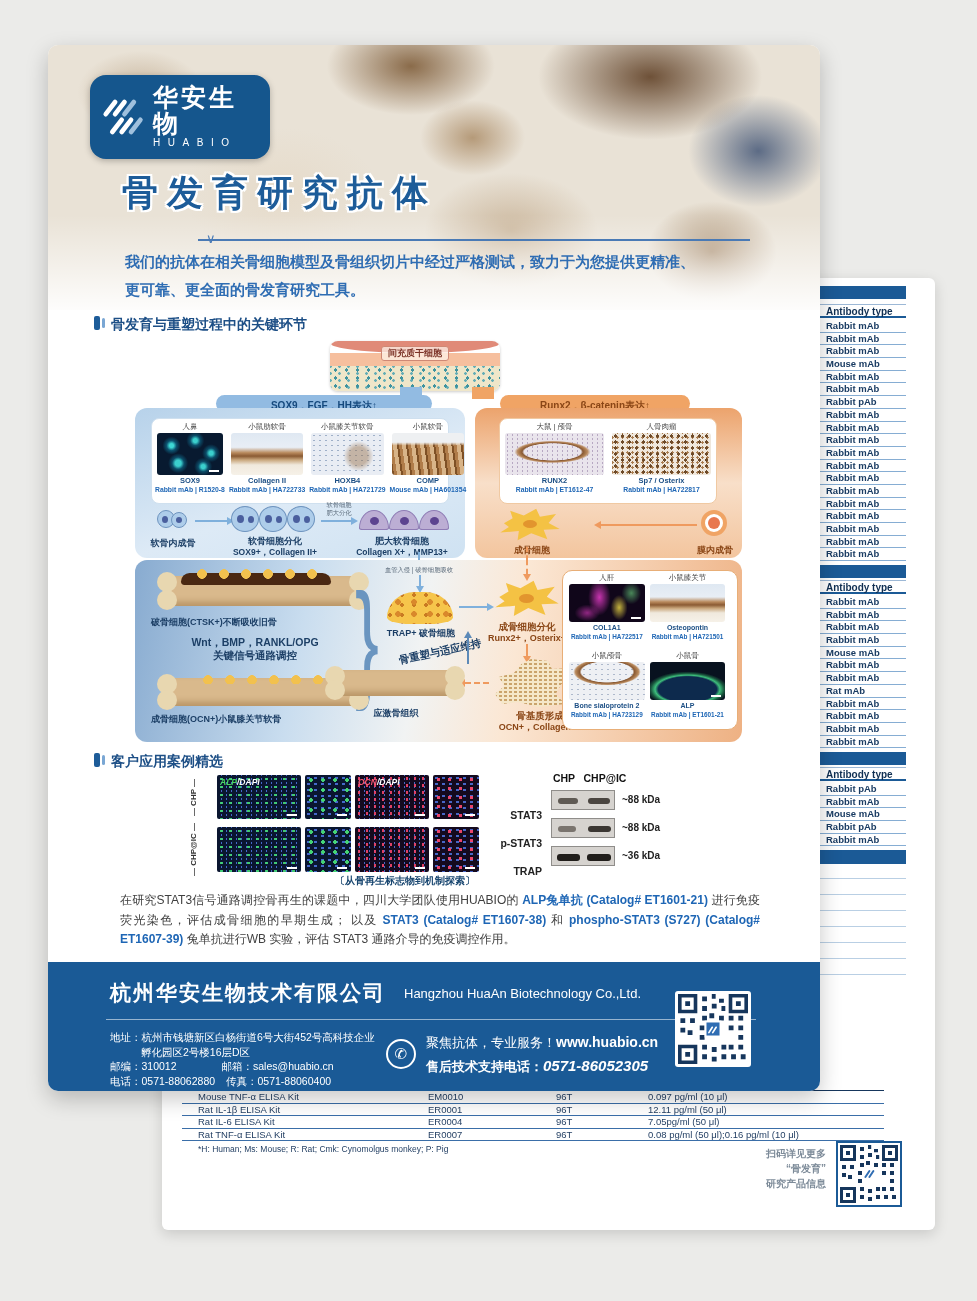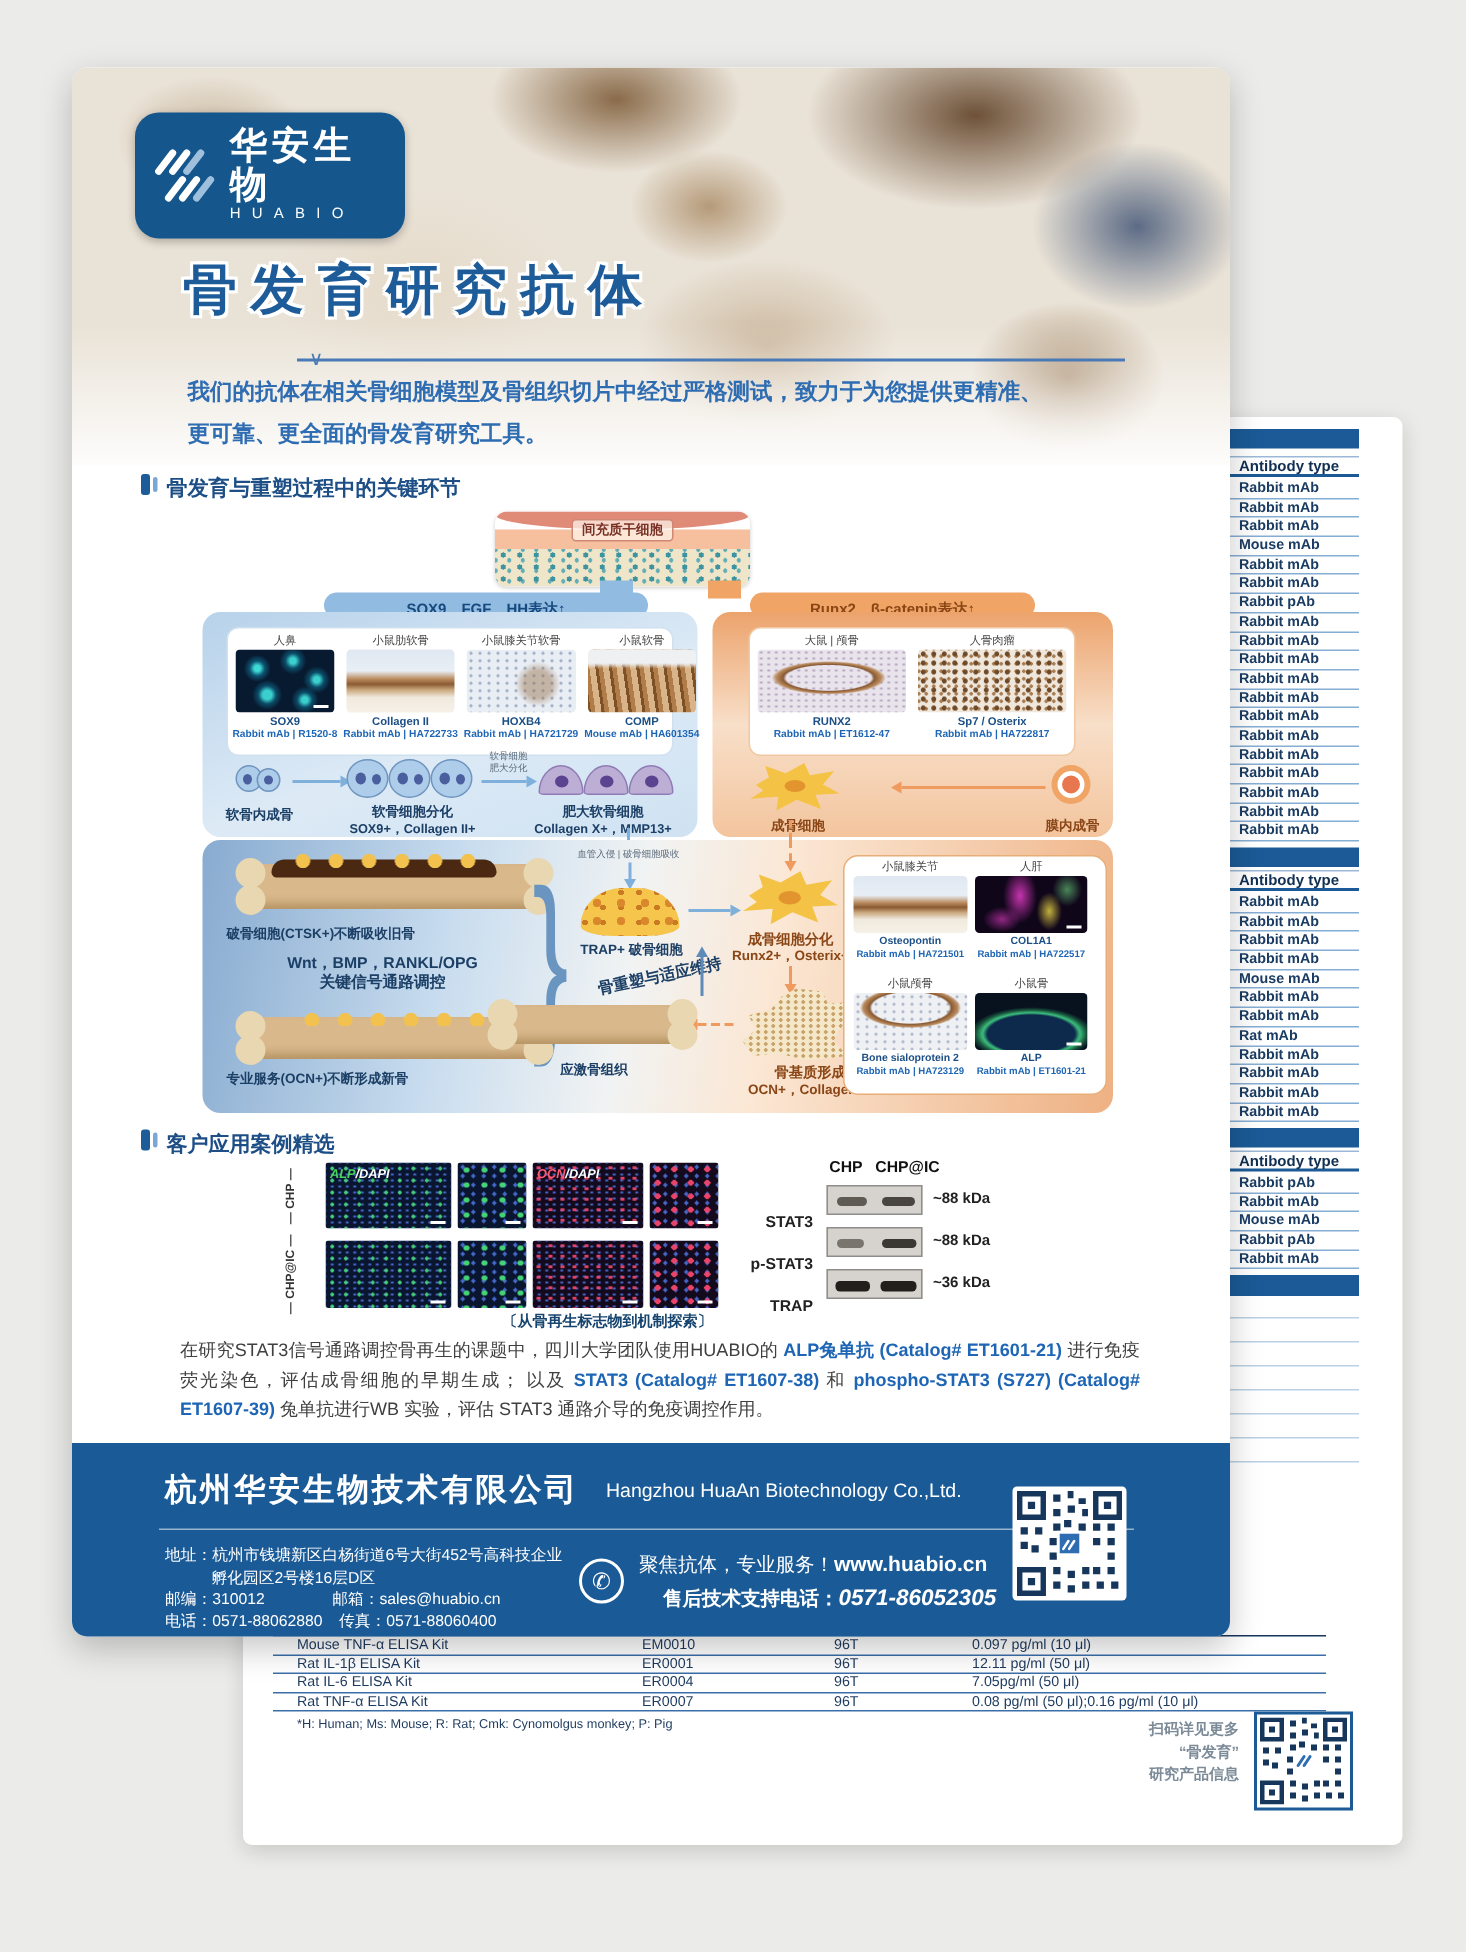--- a/index.html
+++ b/index.html
@@ -193,21 +193,21 @@
   
   .footer{position:absolute;left:0;top:917px;width:772px;height:129px;background:#1a5a96;border-radius:0 0 10px 10px;color:#fff;}
   .f-cn{position:absolute;left:62px;top:17px;font-size:21px;font-weight:bold;letter-spacing:2px;}
   .f-en{position:absolute;left:356px;top:24px;font-size:13px;}
   .f-div{position:absolute;left:58px;top:57px;width:650px;border-top:1px solid rgba(255,255,255,.55);}
   .f-addr{position:absolute;left:62px;top:68px;font-size:10.5px;line-height:14.5px;}
   .ring{position:absolute;left:338px;top:77px;width:30px;height:30px;border:2px solid #fff;border-radius:50%;
         display:flex;align-items:center;justify-content:center;font-size:15px;}
   .f-s1{position:absolute;left:378px;top:72px;font-size:13px;}
   .f-s1 b{font-size:14px;}
-  .f-s2{position:absolute;left:378px;top:95px;font-size:13px;font-weight:bold;margin-left:16px;}
+  .f-s2{position:absolute;left:378px;top:95px;font-size:13px;font-weight:bold;}
   .f-s2 b{font-style:italic;font-size:15px;}
   .f-qr{position:absolute;left:627px;top:29px;width:76px;height:76px;background:#fff;border-radius:3px;padding:3px;}
 </style>
 </head>
 <body>
 
 <div class="canvas">
 
   <div class="back-page">
 
@@ -503,21 +503,21 @@
         <span>关键信号通路调控</span>
       </div>
       <div class="brace" style="left:220px;top:4px;font-size:130px;line-height:150px;">}</div>
       <div class="lab" style="left:250px;top:86px;width:110px;transform:rotate(-12deg);font-size:10.5px;">骨重塑与适应维持</div>
 
       <div class="bone" style="left:28px;top:118px;width:200px;height:28px;">
         <span class="cap2" style="left:-6px;"></span>
           <span class="cap2" style="right:-6px;"></span>
         <div class="bumps" style="left:30px;top:-4px;width:130px;height:10px;"></div>
       </div>
-      <div class="lab" style="left:16px;top:154px;width:230px;text-align:left;">专业服务(OCN+)不断形成新骨</div>
+      <div class="lab" style="left:16px;top:154px;width:230px;text-align:left;">成骨细胞(OCN+)小鼠膝关节软骨</div>
 
       <div class="tinytext" style="left:222px;top:6px;width:124px;">血管入侵 | 破骨细胞吸收</div>
       <div class="vline" style="left:284px;top:15px;height:11px;">
           <span class="av"></span>
         </div>
       <div class="trap-cell" style="left:252px;top:32px;width:66px;height:32px;"></div>
       <div class="lab" style="left:238px;top:68px;width:96px;">TRAP+ 破骨细胞</div>
       <div class="hline" style="left:324px;top:46px;width:28px;">
           <span class="ah"></span>
         </div>
@@ -547,30 +547,30 @@
         <span class="cap2" style="left:-6px;"></span>
           <span class="cap2" style="right:-6px;"></span>
       </div>
       <div class="lab" style="left:196px;top:148px;width:130px;">应激骨组织</div>
       <div class="vup" style="left:332px;top:78px;height:26px;">
           <span class="au"></span>
         </div>
 
       <div class="panel" style="left:427px;top:10px;width:176px;height:160px;border:1.5px solid #e8ae77;border-radius:10px;flex-wrap:wrap;gap:1px;padding:2px 4px;">
         <div class="card" style="flex:0 0 48%;">
+          <div class="tis">人肝</div>
+          <div class="img if-mag sb" style="height:38px;"></div>
+          <div class="tgt" style="font-size:7px;">COL1A1</div>
+          <div class="inf" style="font-size:6.4px;">Rabbit mAb | HA722517</div>
+        </div>
+        <div class="card" style="flex:0 0 48%;">
           <div class="tis">小鼠膝关节</div>
           <div class="img ihc-band" style="height:38px;"></div>
           <div class="tgt" style="font-size:7px;">Osteopontin</div>
           <div class="inf" style="font-size:6.4px;">Rabbit mAb | HA721501</div>
-        </div>
-        <div class="card" style="flex:0 0 48%;">
-          <div class="tis">人肝</div>
-          <div class="img if-mag sb" style="height:38px;"></div>
-          <div class="tgt" style="font-size:7px;">COL1A1</div>
-          <div class="inf" style="font-size:6.4px;">Rabbit mAb | HA722517</div>
         </div>
         <div class="card" style="flex:0 0 48%;">
           <div class="tis">小鼠颅骨</div>
           <div class="img ihc-arc" style="height:38px;"></div>
           <div class="tgt" style="font-size:7px;">Bone sialoprotein 2</div>
           <div class="inf" style="font-size:6.4px;">Rabbit mAb | HA723129</div>
         </div>
         <div class="card" style="flex:0 0 48%;">
           <div class="tis">小鼠骨</div>
           <div class="img if-green-rim sb" style="height:38px;"></div>

